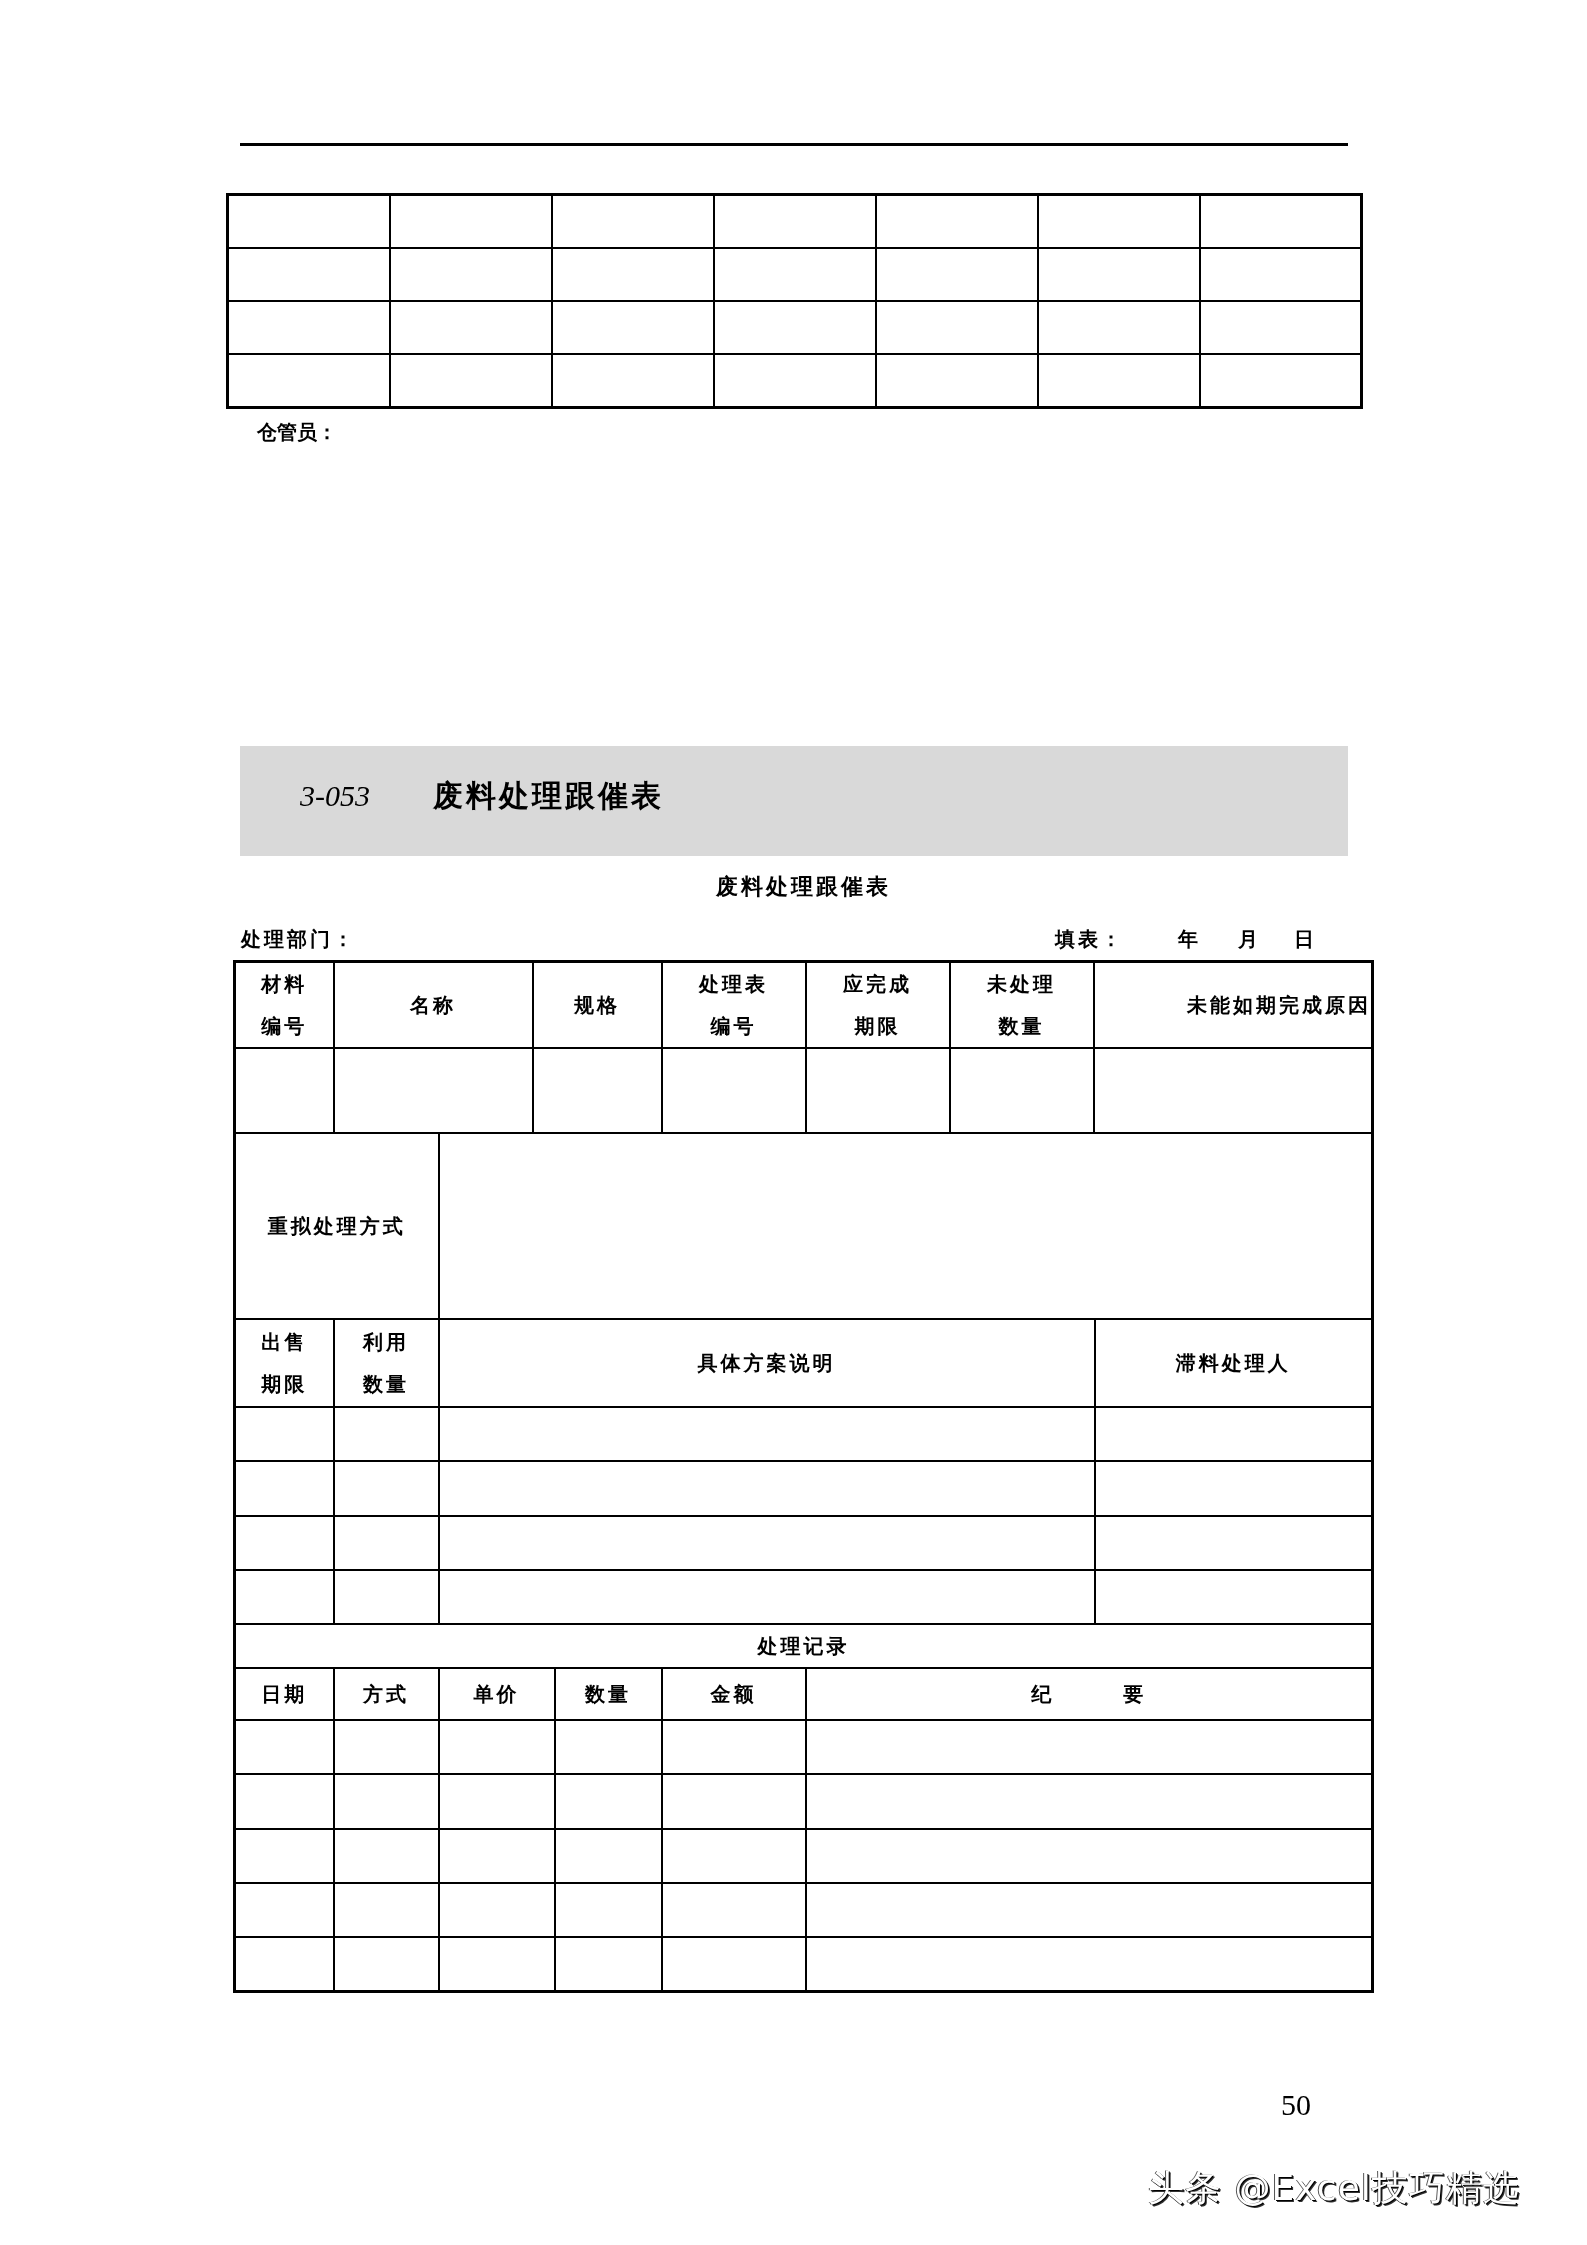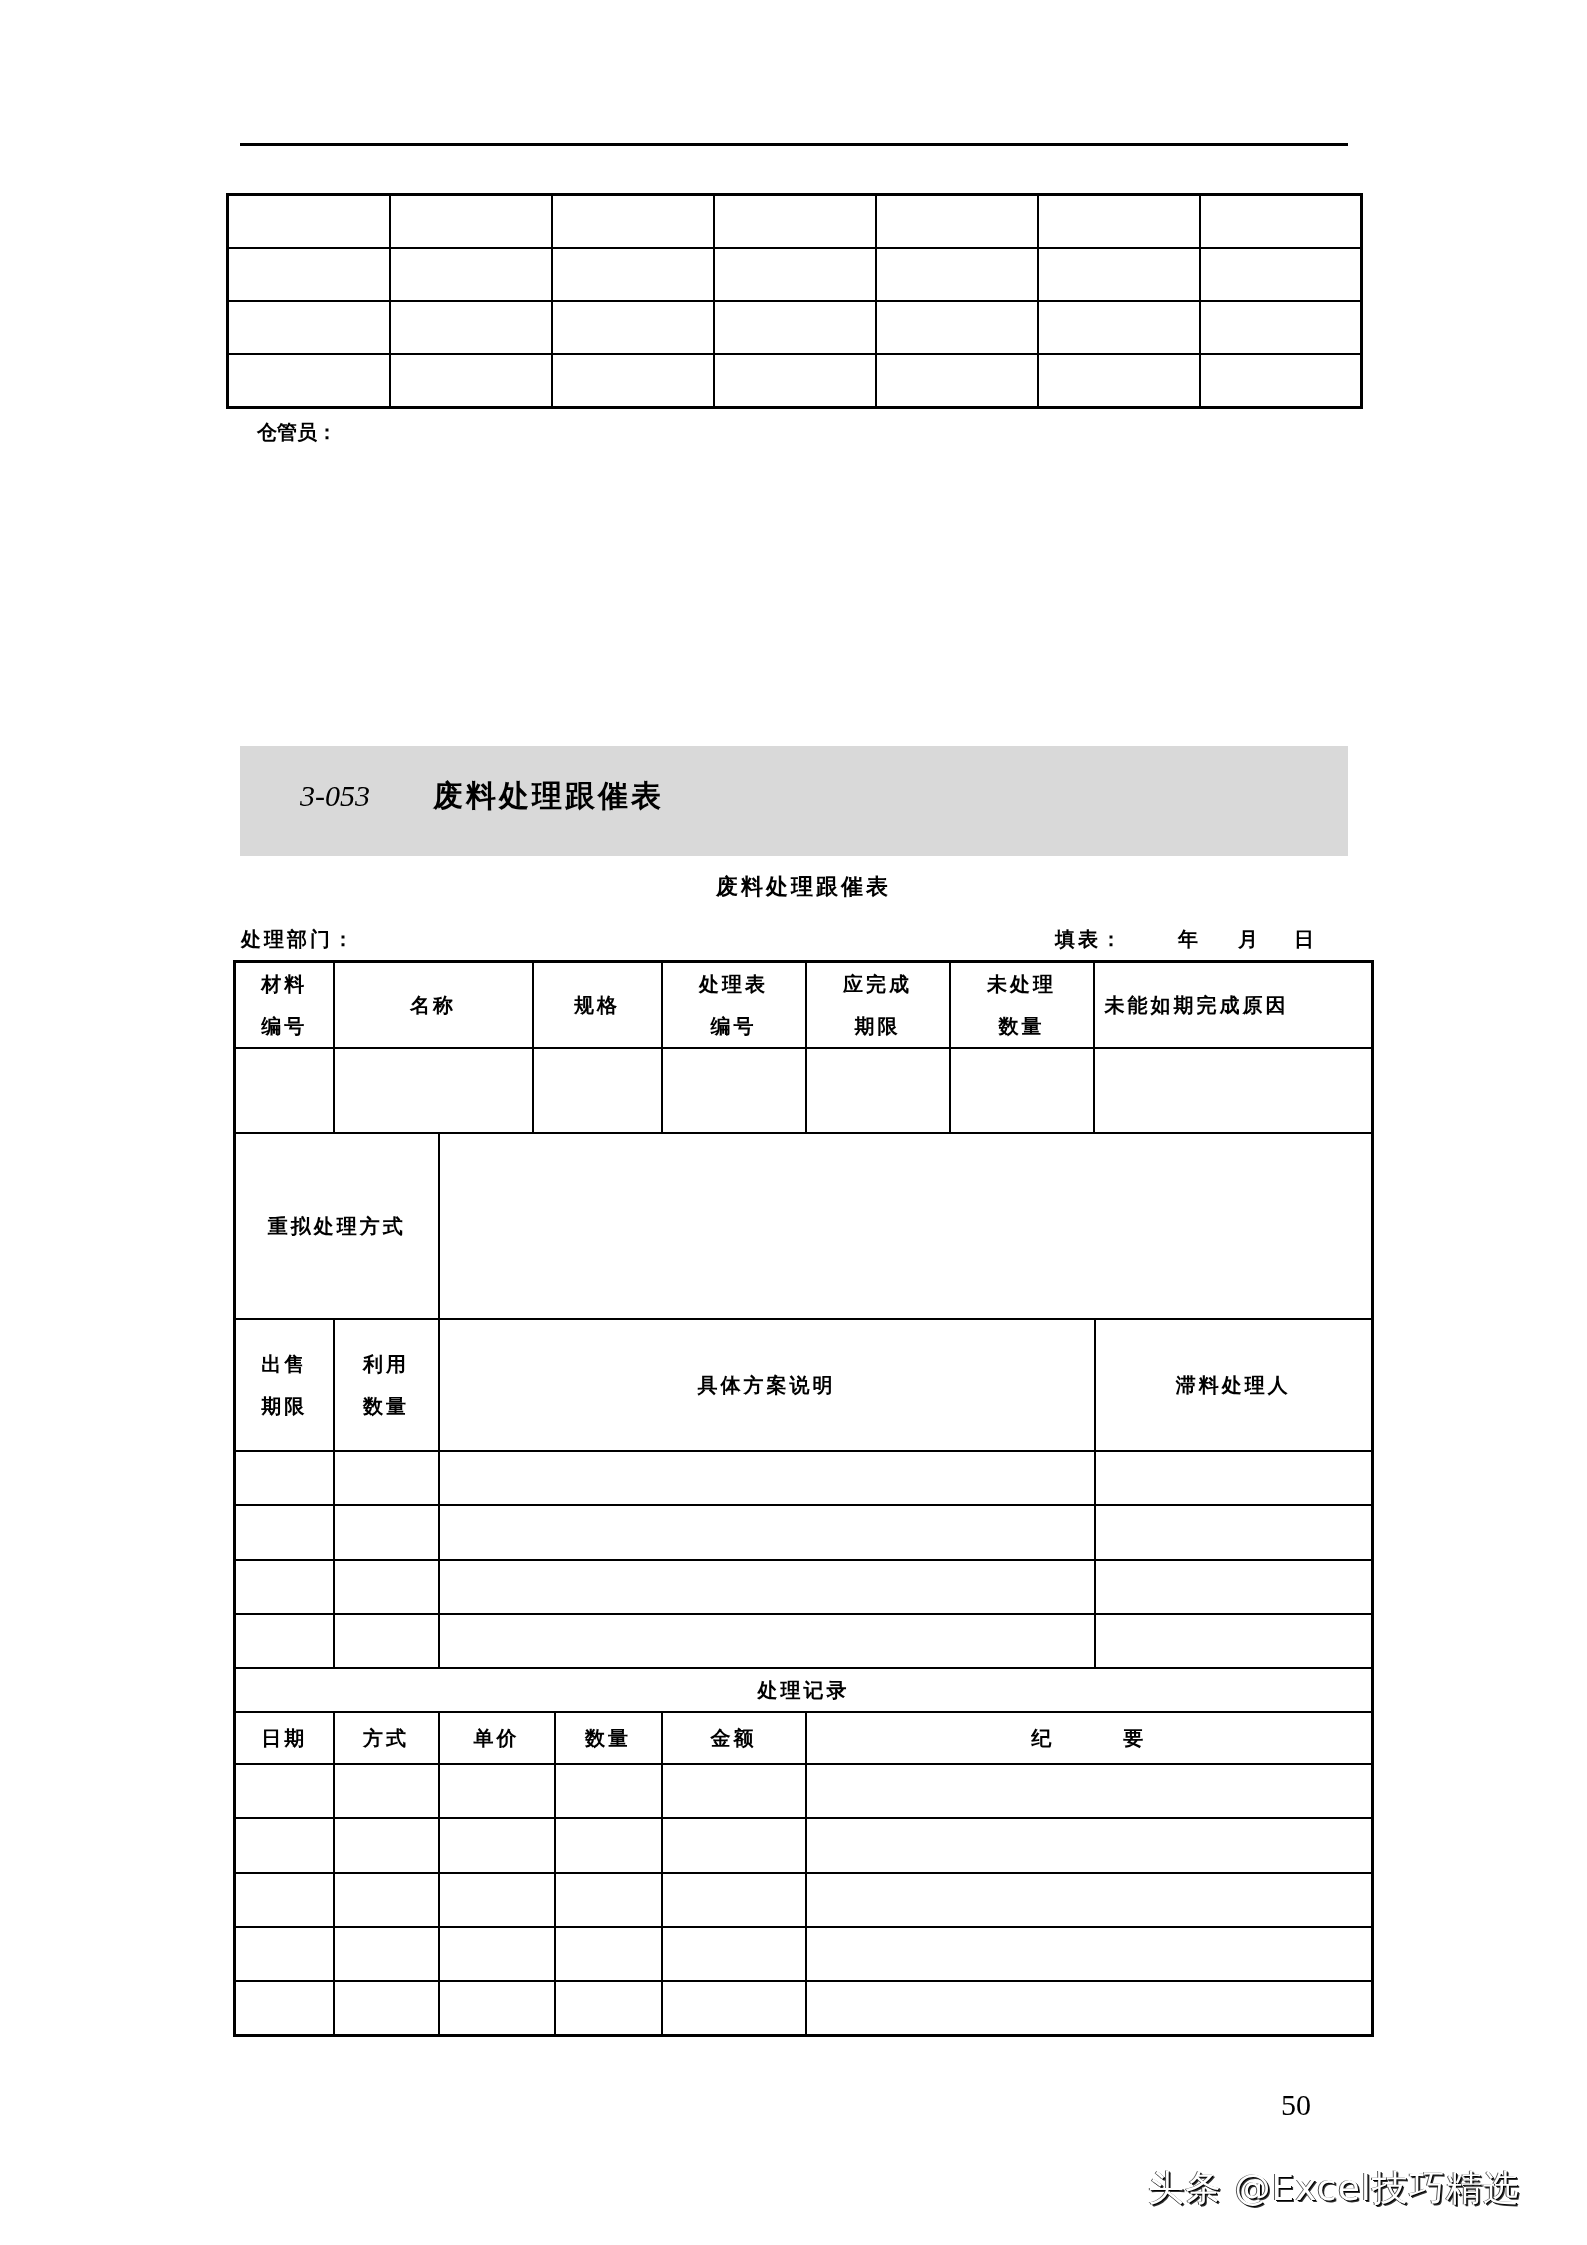--- a/index.html
+++ b/index.html
@@ -13,21 +13,21 @@
   .t1 { left:226px; top:193px; width:1134px; border:3px solid #000; }
   .t1 td { height:51px; }
   .label { font-size:20px; font-weight:bold; }
   .sec-box { left:240px; top:746px; width:1108px; height:110px; background:#d9d9d9; }
   .sec-num { left:300px; top:779px; font-family:"Liberation Serif", serif; font-style:italic; font-size:30px;text-align:center; }
   .sec-title { left:433px; top:776px; font-size:30px; font-weight:bold; letter-spacing:3px; }
   .form-title { left:0; width:1587px; top:872px; text-align:center; font-size:22px; font-weight:bold; letter-spacing:3px; padding-left:0; }
   .form-title span { position:relative; left:10px; }
   .t2 { left:233px; top:960px; width:1134px; border:3px solid #000; }
   .t2 td { letter-spacing:3px; }
-  .left { text-align:left; padding-left:10px; }
+  .left { text-align:right; padding-left:10px; }
   .page-num { left:0; width:1311px; text-align:right; top:2088px; font-family:"Liberation Serif", serif; font-size:30px; }
   .wm { left:1148px; top:2164px; font-size:36px; color:#fff; letter-spacing:1px;
         text-shadow: 1px 1px 0 #000, 2px 2px 0 #333, -1px 0 0 #555; }
 </style>
 </head>
 <body>
 
 <div class="abs rule"></div>
 
 <table class="t1">
@@ -142,21 +142,21 @@
     <td colspan="2"></td>
     <td colspan="1"></td>
     <td colspan="3"></td>
   </tr>
 
   <tr style="height:186px">
     <td colspan="3">重拟处理方式</td>
     <td colspan="11"></td>
   </tr>
 
-  <tr style="height:132px">
+  <tr style="height:88px">
     <td colspan="1">
           <div>出售</div>
           <div>期限</div>
         </td>
     <td colspan="2">
           <div>利用</div>
           <div>数量</div>
         </td>
     <td colspan="9">具体方案说明</td>
     <td colspan="2">滞料处理人</td>

